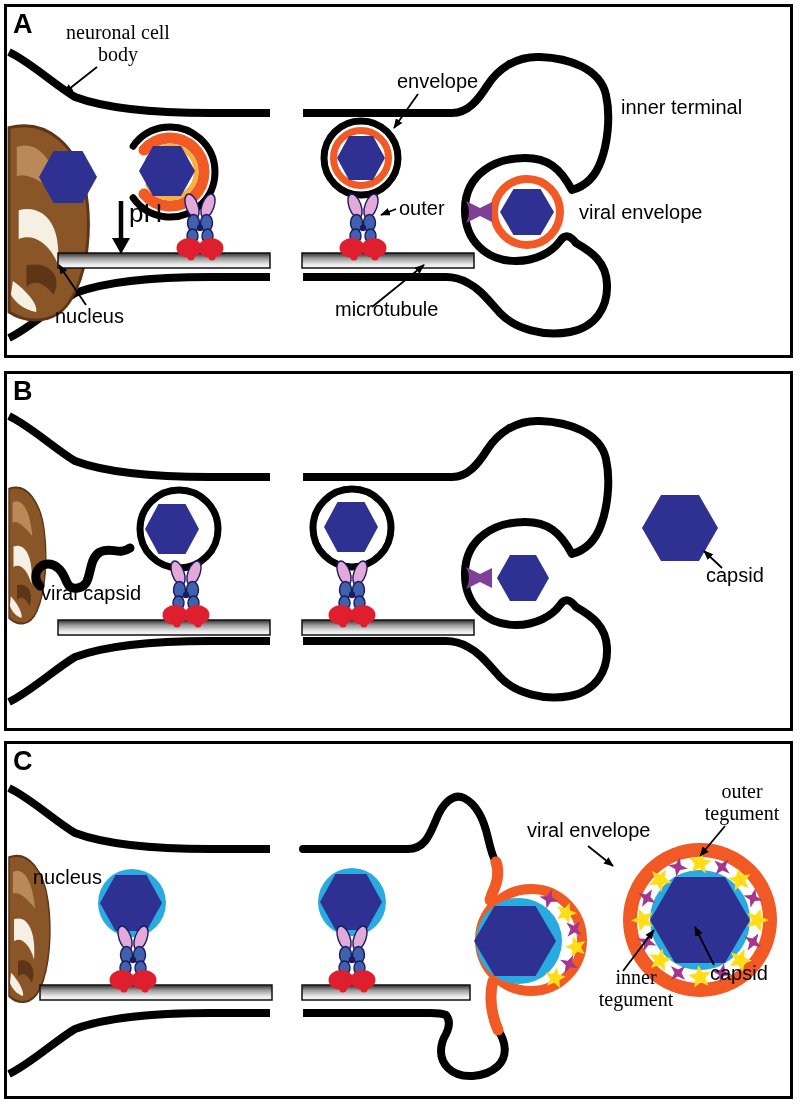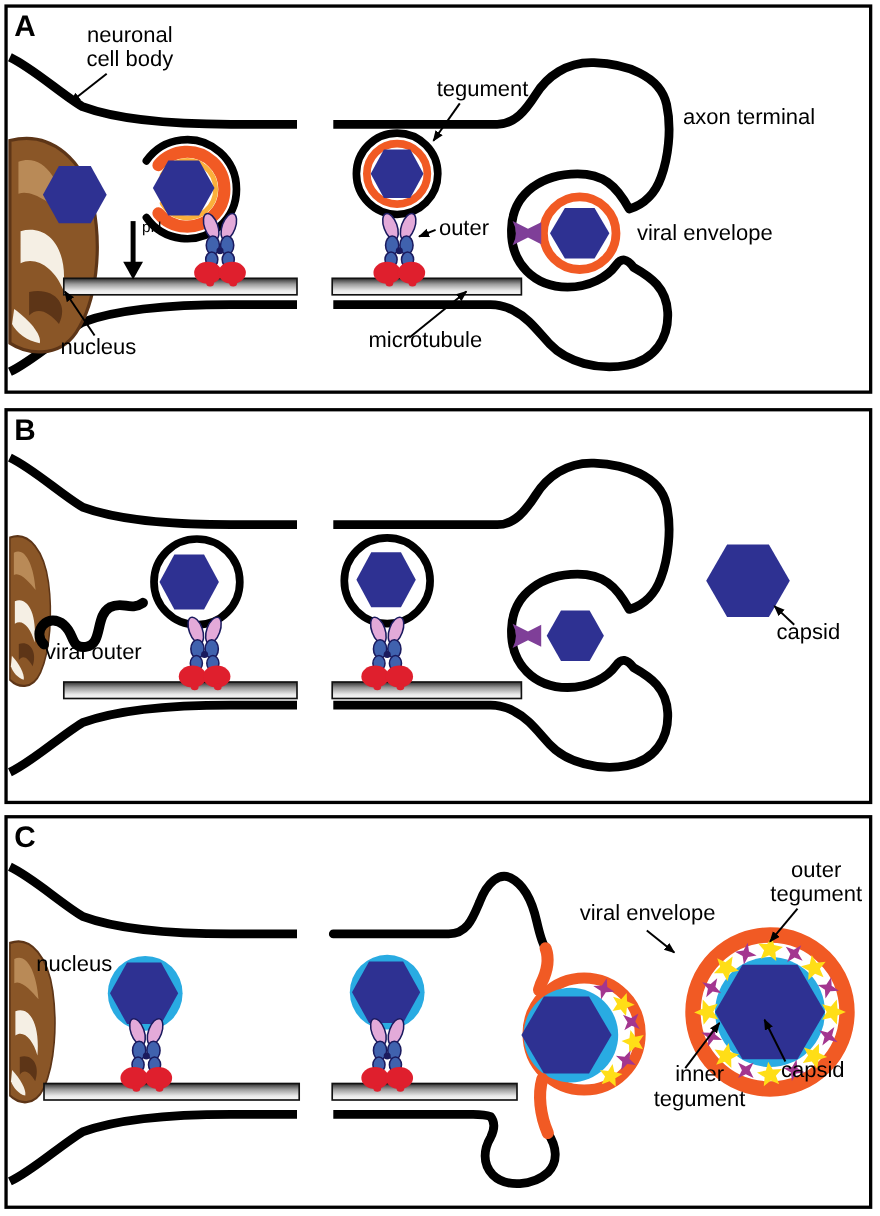--- a/index.html
+++ b/index.html
@@ -1,22 +1,22 @@
 <!DOCTYPE html>
 <html style="--capsid-blue: #2E3192; --envelope-orange: #F15A24; --envelope-yellow: #FBB03B; --tegument-cyan: #29ABE2; --star-yellow: #FFDE17; --star-purple: #A3368F; --connector-purple: #7F3F98; --dynein-red: #DF1F2D; --dynein-pink: #E3AAD9; --dynein-blue: #4062AE; --dynein-outline: #1A1A5E; --nucleus-brown: #8A5627; --nucleus-dark: #5D3517; --nucleus-light: #B98A57; --nucleus-cream: #F5EFE4; --membrane-black: #000000;"><head>
 <meta charset="utf-8">
 <style>
   html,body{margin:0;padding:0;background:#fff;}
   #fig{position:relative;width:800px;height:1105px;background:#fff;overflow:hidden;
        font-family:"Liberation Sans",sans-serif;}
   #art{position:absolute;left:0;top:0;}
   .lbl{position:absolute;font:20px/1.1 "Liberation Sans",sans-serif;color:#000;white-space:nowrap;}
-  .wrap{white-space:normal;text-align:center;}
+  .wrap{white-space:normal;text-align:center;font-family:Liberation Serif, serif;}
   .panel-letter{font-weight:bold;font-size:27px;line-height:1;}
-  .ph{font-size:14px;}
+  .ph{font-size:26px;}
 </style>
 </head>
 <body>
 
 <div id="fig">
 
 <svg id="art" width="800" height="1105" viewBox="0 0 800 1105">
   <defs>
     <linearGradient id="mtgrad" x1="0" y1="0" x2="0" y2="1">
       <stop offset="0" stop-color="#2e2e2e"></stop>
@@ -234,30 +234,30 @@
       <line x1="588" y1="846" x2="613" y2="866" marker-end="url(#ah)"></line>
       <line x1="725" y1="826" x2="700" y2="856" marker-end="url(#ah)"></line>
       <line x1="623" y1="971" x2="654" y2="930" marker-end="url(#ah)"></line>
       <line x1="714" y1="965" x2="695" y2="927" marker-end="url(#ah)"></line>
     </g>
   </g>
 </svg>
 
 <span class="lbl panel-letter" style="left:13px;top:11px">A</span>
 <span class="lbl wrap" style="left:62px;top:21px;width:112px">neuronal cell body</span>
-<span class="lbl" style="left:397px;top:70px">tegument</span>
-<span class="lbl" style="left:621px;top:96px">axon terminal</span>
+<span class="lbl" style="left:397px;top:70px">envelope</span>
+<span class="lbl" style="left:621px;top:96px">inner terminal</span>
 <span class="lbl ph" style="left:129px;top:199px">pH</span>
 <span class="lbl" style="left:399px;top:197px">outer</span>
 <span class="lbl" style="left:579px;top:201px">viral envelope</span>
 <span class="lbl" style="left:55px;top:305px">nucleus</span>
 <span class="lbl" style="left:335px;top:298px">microtubule</span>
 
 <span class="lbl panel-letter" style="left:13px;top:378px">B</span>
-<span class="lbl" style="left:41px;top:582px">viral outer</span>
+<span class="lbl" style="left:41px;top:582px">viral capsid</span>
 <span class="lbl" style="left:706px;top:564px">capsid</span>
 
 <span class="lbl panel-letter" style="left:13px;top:748px">C</span>
 <span class="lbl" style="left:33px;top:866px">nucleus</span>
 <span class="lbl" style="left:527px;top:819px">viral envelope</span>
 <span class="lbl wrap" style="left:582px;top:966px;width:108px">inner tegument</span>
 <span class="lbl wrap" style="left:688px;top:780px;width:108px">outer tegument</span>
 <span class="lbl" style="left:710px;top:962px">capsid</span>
 
 </div>

